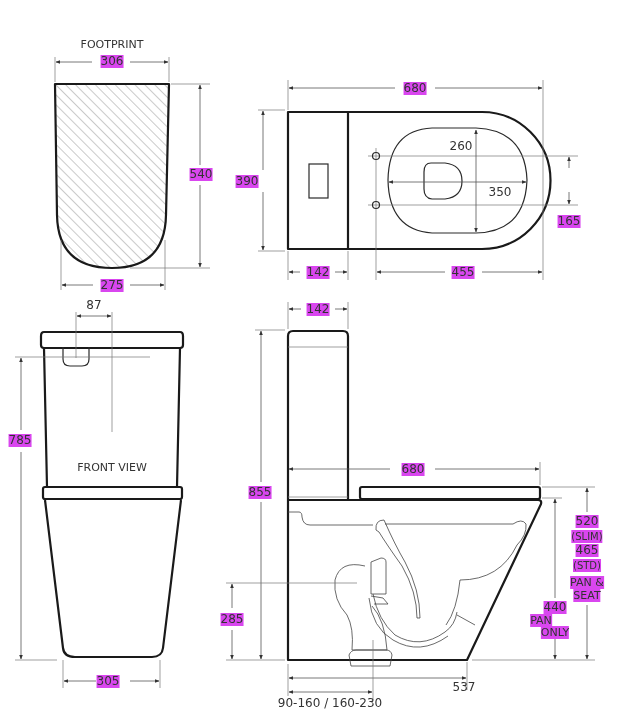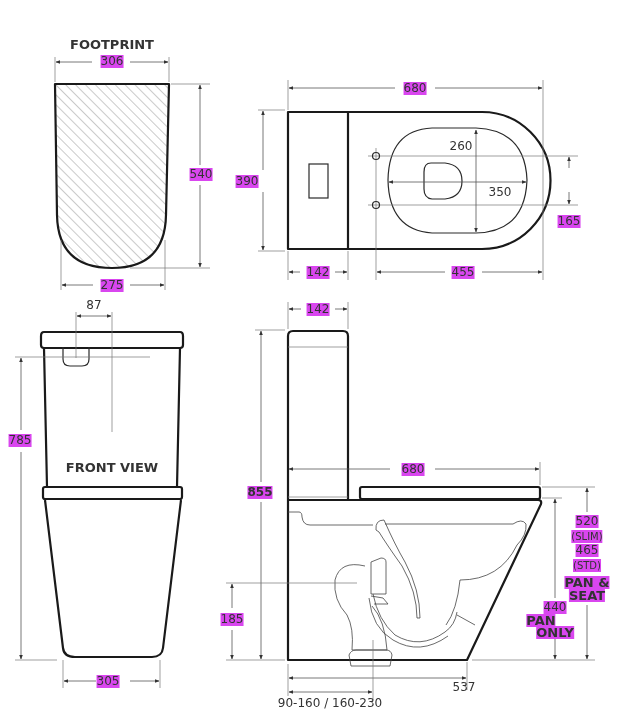--- a/index.html
+++ b/index.html
@@ -5,21 +5,21 @@
   html, body { margin:0; padding:0; background:#ffffff; }
   body { width:622px; height:715px; position:relative; overflow:hidden; font-family:"Liberation Sans", sans-serif; }
   svg { position:absolute; left:0; top:0; }
   .thick { stroke:#1a1a1a; stroke-width:2.2; fill:none; stroke-linejoin:round; }
   .med { stroke:#2a2a2a; stroke-width:1.2; fill:none; }
   .thin { stroke:#444; stroke-width:0.8; fill:none; }
   .dim { stroke:#555; stroke-width:0.8; fill:none; }
   .ext { stroke:#777; stroke-width:0.7; fill:none; }
   .lbl { position:absolute; font-family:"DejaVu Sans", sans-serif; font-size:12px; color:#333; white-space:nowrap; background:#d946ef; line-height:13px; }
   .lbl.nobg { background:transparent; }
-  .bold { font-weight:bold; font-size:13px; color:#333; }
+  .bold { font-weight:normal; font-size:11px; color:#333; }
   .small { font-size:10px; }
   .center { transform:translateX(-50%); text-align:center; }
 </style>
 </head>
 <body>
 
 <svg width="622" height="715" viewBox="0 0 622 715" xmlns="http://www.w3.org/2000/svg">
   <defs>
     <marker id="arr" viewBox="0 0 10 10" refX="9" refY="5" markerWidth="6" markerHeight="6" orient="auto-start-reverse">
       <path d="M0,1 L10,5 L0,9 z" fill="#333"></path>
@@ -191,23 +191,23 @@
 <div class="lbl center" style="left:569px;top:175px;margin-top:40px;">165</div>
 <div class="lbl center" style="left:318px;top:266px;">142</div>
 <div class="lbl center" style="left:463px;top:266px;">455</div>
 
 <div class="lbl nobg center" style="left:94px;top:299px;">87</div>
 <div class="lbl bold nobg center" style="left:112px;top:461px;">FRONT VIEW</div>
 <div class="lbl center" style="left:20px;top:434px;">785</div>
 <div class="lbl center" style="left:108px;top:675px;">305</div>
 
 <div class="lbl center" style="left:318px;top:303px;">142</div>
-<div class="lbl center" style="left:260px;top:486px;font-weight:bold;">855</div>
+<div class="lbl center" style="left:260px;top:486px;">855</div>
 <div class="lbl center" style="left:413px;top:463px;">680</div>
-<div class="lbl center" style="left:232px;top:613px;">185</div>
+<div class="lbl center" style="left:232px;top:613px;">285</div>
 <div class="lbl nobg center" style="left:464px;top:681px;">537</div>
 <div class="lbl nobg center" style="left:330px;top:697px;">90-160 / 160-230</div>
 
 <div class="lbl center" style="left:587px;top:515px;">520</div>
 <div class="lbl small center" style="left:587px;top:530px;">(SLIM)</div>
 <div class="lbl center" style="left:587px;top:544px;">465</div>
 <div class="lbl small center" style="left:587px;top:559px;">(STD)</div>
 <div class="lbl bold center" style="left:587px;top:576px;">PAN &amp;</div>
 <div class="lbl bold center" style="left:587px;top:589px;">SEAT</div>
 <div class="lbl center" style="left:555px;top:601px;">440</div>

